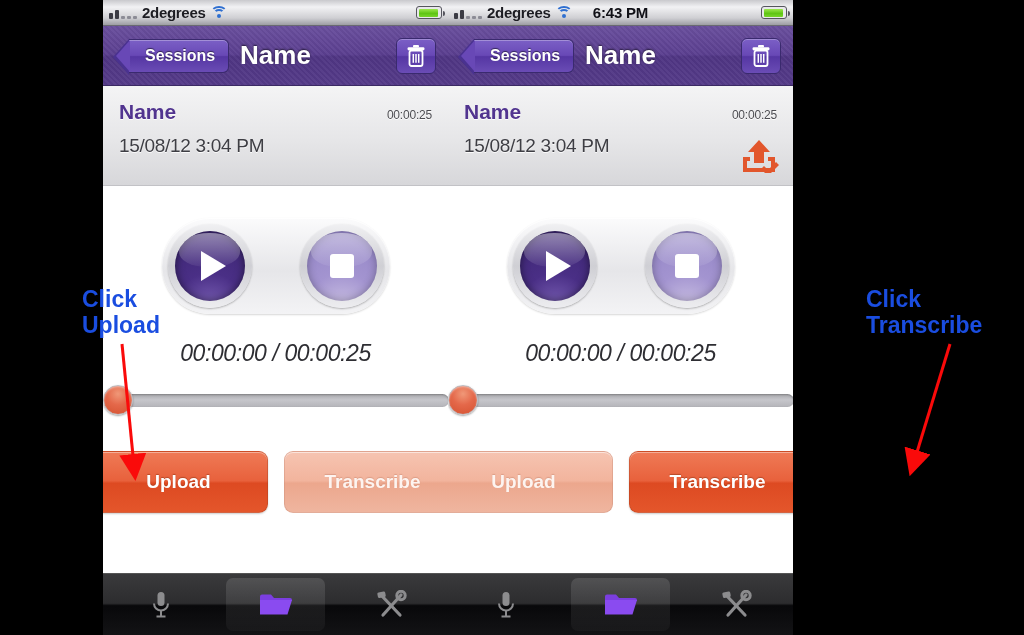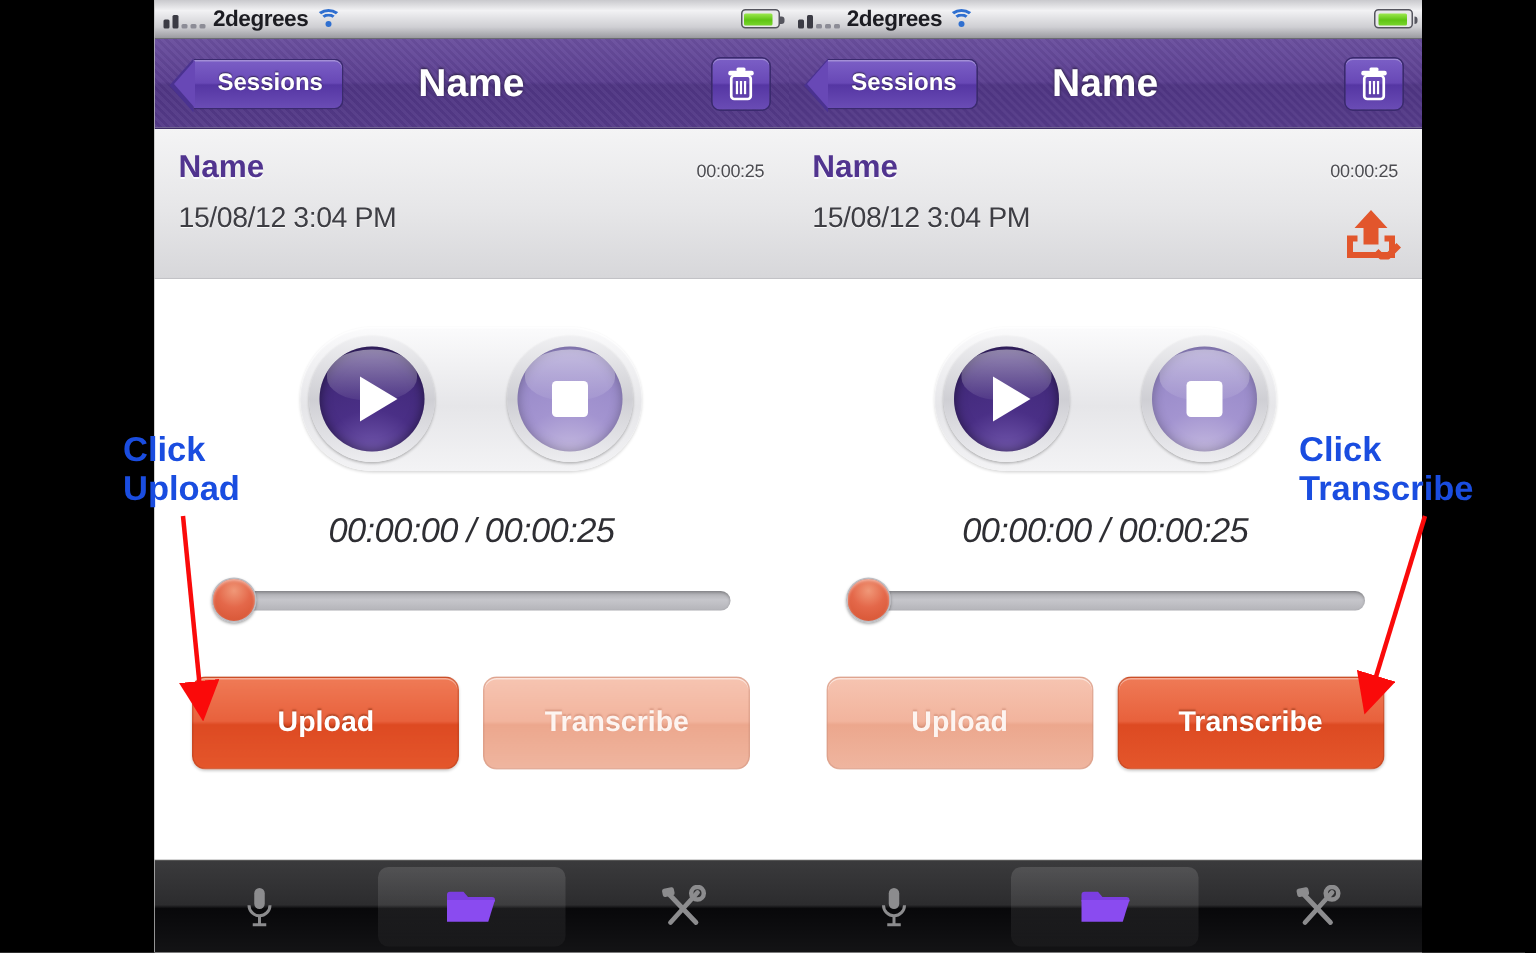--- a/index.html
+++ b/index.html
@@ -17,24 +17,25 @@
     width: 1024px;
     height: 635px;
     background: #000;
   }
 
   
   .phones {
     position: absolute;
     left: 103px;
     top: 0;
-    width: 845px;
+    width: 690px;
     height: 635px;
     display: flex;
     background: #fff;
+    border-radius: 11px;
   }
   .phone {
     width: 422.5px;
     height: 635px;
     position: relative;
     display: flex;
     flex-direction: column;
     background: #fff;
     overflow: hidden;
   }
@@ -432,20 +433,21 @@
               <i class="dot"></i>
               <i class="dot"></i>
           </div>
           <div class="carrier">2degrees</div>
           <div class="wifi">
               <span></span>
               <span></span>
               <span></span>
             </div>
         </div>
+        <div class="sb-time">6:43 PM</div>
         <div class="sb-right">
           <div class="battery">
               <b></b>
             </div>
         </div>
       </div>
 
       <div class="navbar">
         <div class="backbtn">
           <span>Sessions</span>

